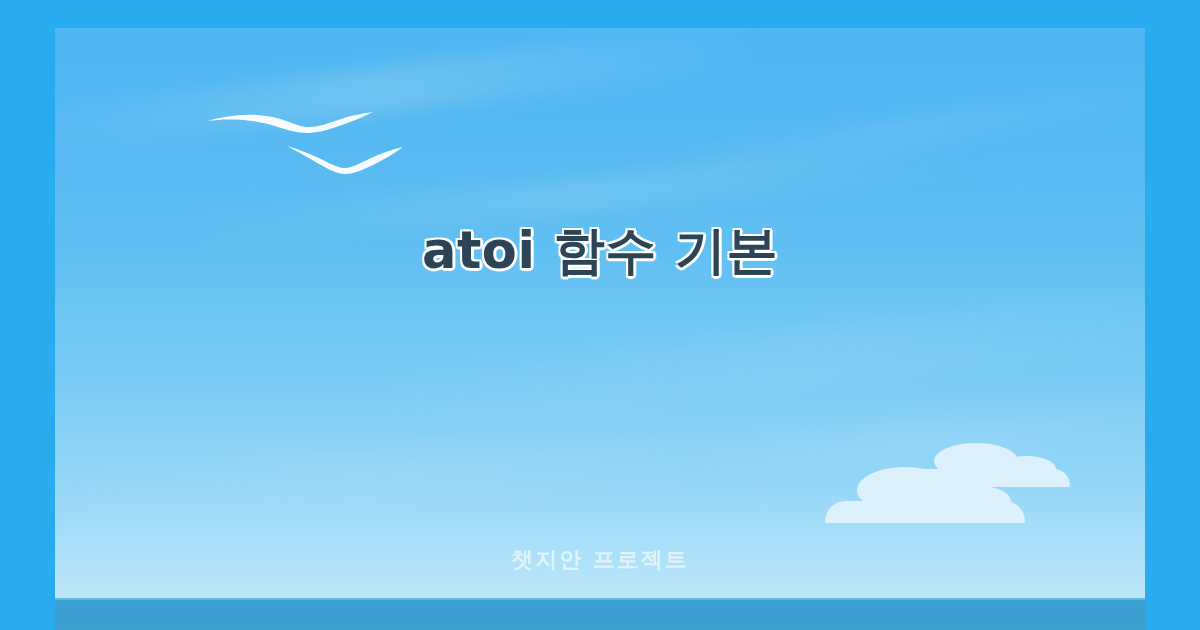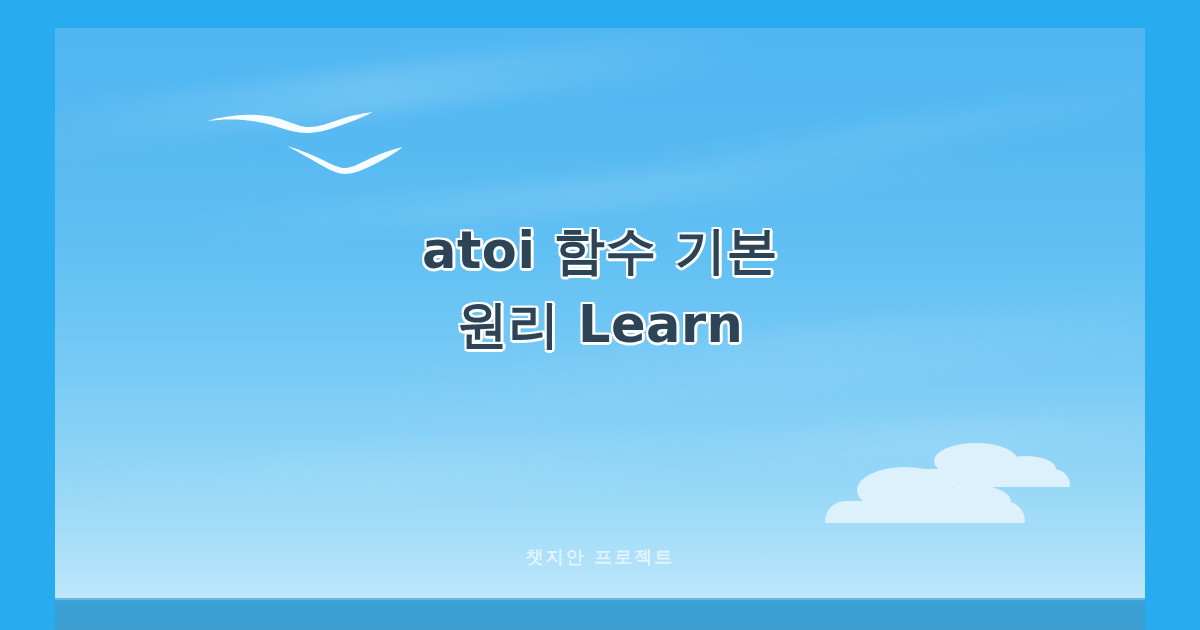--- a/index.html
+++ b/index.html
@@ -149,21 +149,21 @@
   #watermark {
     position:absolute;
     left:0; right:0;
     top:517px;
     text-align:center;
     pointer-events:none;
   }
   #watermark-text {
     font-family:"DejaVu Sans", sans-serif;
     font-weight:700;
-    font-size:18px;
+    font-size:22px;
     letter-spacing:2px;
     color:rgba(255,255,255,.62);
   }
 </style>
 </head>
 <body>
 
 <div id="og-card">
 
   <div id="scene">
@@ -204,21 +204,20 @@
     </div>
 
     <div id="grain"></div>
 
     <div id="sea">
       <div id="sea-sparkle"></div>
     </div>
 
     <div id="title-block">
       <span class="title-line">atoi 함수 기본</span>
-      <span class="title-line">원리 Learn</span>
     </div>
 
     <div id="watermark">
       <span id="watermark-text">챗지안 프로젝트</span>
     </div>
 
   </div>
 </div>
 
 </body></html>

